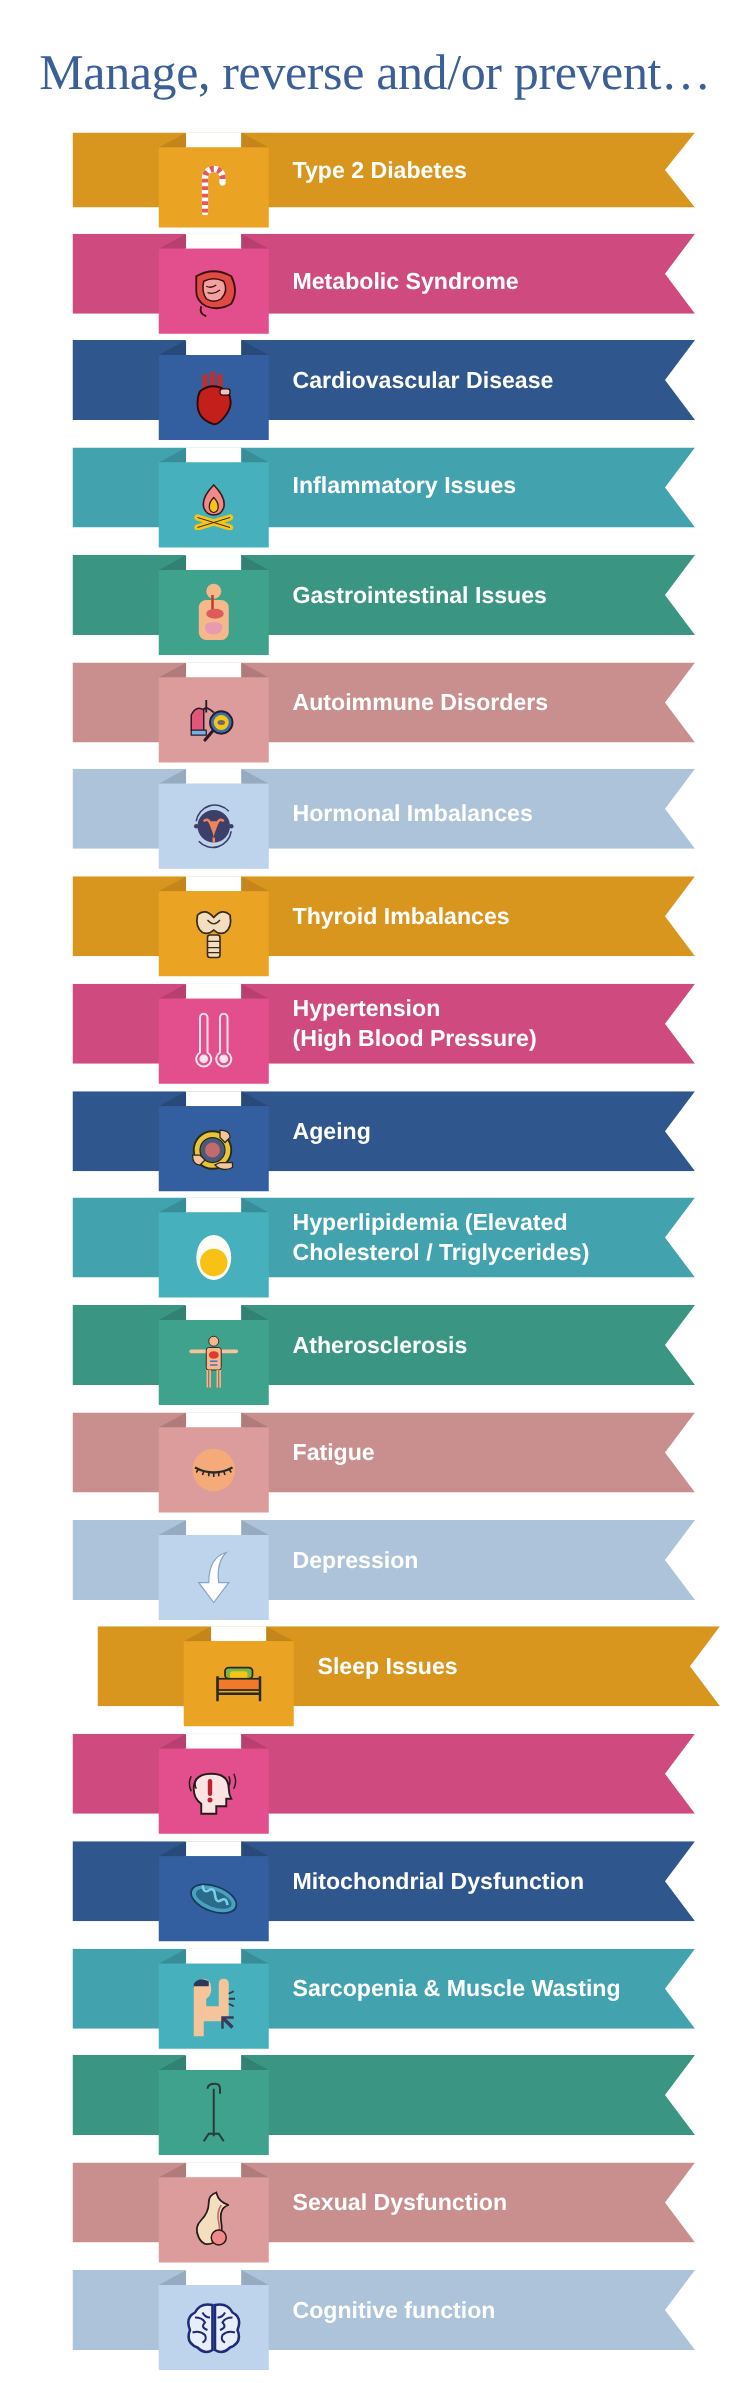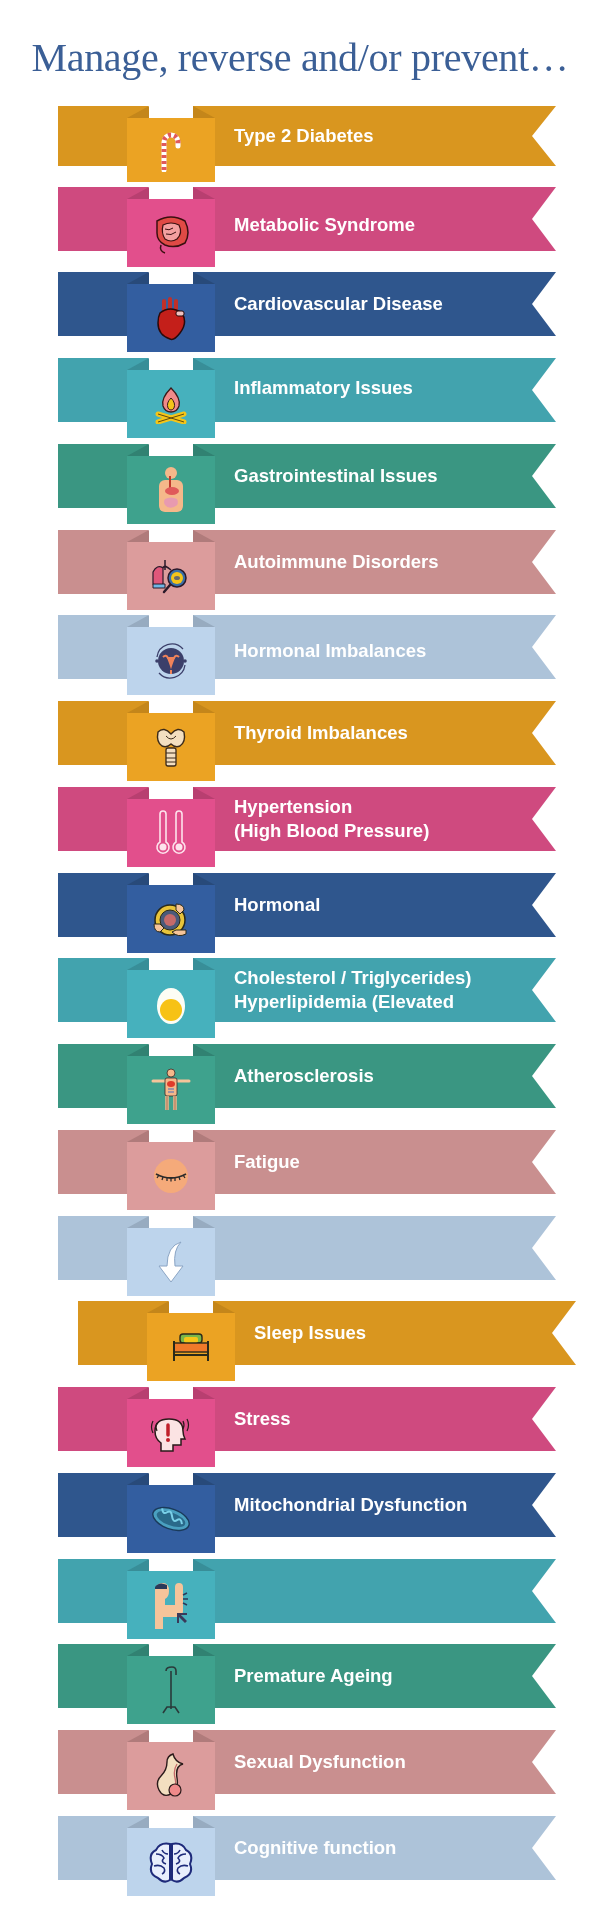--- a/index.html
+++ b/index.html
@@ -308,21 +308,21 @@
             <circle cx="20" cy="22" r="15" fill="#e8c43a" stroke="#2a2a1a" stroke-width="1.5"></circle>
             <circle cx="20" cy="22" r="10" fill="#4a5a7a" stroke="#2a2a1a" stroke-width="1"></circle>
             <circle cx="20" cy="22" r="6" fill="#c46a6a"></circle>
             <path d="M26 6 q8 0 8 6 l-4 4 l-4 -4z" fill="#f5c49a" stroke="#2a2a1a"></path>
             <path d="M4 26 q0 8 6 8 l4 -4 l-4 -4z" fill="#f5c49a" stroke="#2a2a1a"></path>
             <path d="M22 34 q6 6 14 2 v-4 h-10z" fill="#f5c49a" stroke="#2a2a1a"></path>
           </svg>
         </span>
     </div>
     <div class="label" style="height:64px">
-      <span>Hormonal</span>
+      <span>Ageing</span>
 
     </div>
     </div>
     <div class="row" style="top: 958px;">
     <div class="banner">
       <svg width="498" height="64" viewBox="0 0 498 64">
         <polygon points="0,0 498,0 474,32 498,64 0,64" fill="#42a3ae"></polygon>
       </svg>
     </div>
     <div class="gap"></div>
@@ -334,22 +334,22 @@
       </svg>
     <div class="tab" style="background:#46b1bd;height:68px">
       <span>
           <svg width="34" height="44" viewBox="0 0 34 44">
             <ellipse cx="17" cy="24" rx="14" ry="18" fill="#fdfdf5"></ellipse>
             <circle cx="17" cy="28" r="11" fill="#f7c215"></circle>
           </svg>
         </span>
     </div>
     <div class="label" style="height:64px">
+      <span>Hyperlipidemia (Elevated</span>
       <span>Cholesterol / Triglycerides)</span>
-      <span>Hyperlipidemia (Elevated</span>
     </div>
     </div>
     <div class="row" style="top: 1044px;">
     <div class="banner">
       <svg width="498" height="64" viewBox="0 0 498 64">
         <polygon points="0,0 498,0 474,32 498,64 0,64" fill="#3a9682"></polygon>
       </svg>
     </div>
     <div class="gap"></div>
     <svg class="fold fold-left" width="22" height="12" viewBox="0 0 22 12">
@@ -416,20 +416,24 @@
     <svg class="fold fold-right" width="22" height="12" viewBox="0 0 22 12">
         <polygon points="0,0 22,12 0,12" fill="#97abc0"></polygon>
       </svg>
     <div class="tab" style="background:#bdd4ec;height:68px">
       <span>
           <svg width="40" height="48" viewBox="0 0 40 48">
             <path d="M30 4 q-14 4 -14 24 h-8 l12 16 l12 -16 h-8 q-2 -16 6 -24z" fill="#ffffff" stroke="#8aa4c4" stroke-width="1"></path>
           </svg>
         </span>
     </div>
+    <div class="label" style="height:64px">
+      <span>Depression</span>
+
+    </div>
     </div>
     <div class="row" style="top: 1301px; margin-left: 20px;">
     <div class="banner">
       <svg width="498" height="64" viewBox="0 0 498 64">
         <polygon points="0,0 498,0 474,32 498,64 0,64" fill="#d9961f"></polygon>
       </svg>
     </div>
     <div class="gap"></div>
     <svg class="fold fold-left" width="22" height="12" viewBox="0 0 22 12">
         <polygon points="22,0 22,12 0,12" fill="#c4861a"></polygon>
@@ -469,24 +473,20 @@
       <span>
           <svg width="44" height="44" viewBox="0 0 44 44">
             <path d="M12 40 v-8 q-6 -4 -6 -12 q0 -12 14 -12 q14 0 14 12 q0 4 2 8 h-4 v6 h-8 v6z" fill="#fbe3e3" stroke="#2a1a1a" stroke-width="1.5"></path>
             <path d="M19 14 v10" stroke="#c0202a" stroke-width="3.5" stroke-linecap="round"></path>
             <circle cx="19" cy="29" r="2" fill="#c0202a"></circle>
             <path d="M4 10 q-3 6 0 12 M8 12 q-2 4 0 8" stroke="#2a1a1a" stroke-width="1.2" fill="none"></path>
             <path d="M38 8 q3 6 0 12 M34 10 q2 4 0 8" stroke="#2a1a1a" stroke-width="1.2" fill="none"></path>
           </svg>
         </span>
     </div>
-    <div class="label" style="height:64px">
-      <span>Stress</span>
-
-    </div>
     </div>
     <div class="row" style="top: 1473px;">
     <div class="banner">
       <svg width="498" height="64" viewBox="0 0 498 64">
         <polygon points="0,0 498,0 474,32 498,64 0,64" fill="#2f568d"></polygon>
       </svg>
     </div>
     <div class="gap"></div>
     <svg class="fold fold-left" width="22" height="12" viewBox="0 0 22 12">
         <polygon points="22,0 22,12 0,12" fill="#284a7a"></polygon>
@@ -524,20 +524,24 @@
     <div class="tab" style="background:#46b1bd;height:68px">
       <span>
           <svg width="44" height="48" viewBox="0 0 44 48">
             <path d="M6 10 q0 -8 8 -8 q6 0 6 8 q0 6 -4 8 v6 h10 v-18 q0 -4 4 -4 q4 0 4 4 v24 q0 6 -6 6 h-14 v14 h-8z" fill="#f5c49a"></path>
             <path d="M6 6 q4 -6 12 -2 v4 h-12z" fill="#2a3a5a"></path>
             <path d="M34 14 l4 -2 M34 18 l5 0 M34 22 l4 2" stroke="#2a3a5a" stroke-width="1.5"></path>
             <path d="M32 34 l6 6 l-2 2 l-6 -6 v6 h-2 v-10 h10 v2z" fill="#3a3a5a"></path>
           </svg>
         </span>
     </div>
+    <div class="label" style="height:64px">
+      <span>Sarcopenia &amp; Muscle Wasting</span>
+
+    </div>
     </div>
     <div class="row" style="top: 1644px;">
     <div class="banner">
       <svg width="498" height="64" viewBox="0 0 498 64">
         <polygon points="0,0 498,0 474,32 498,64 0,64" fill="#3a9682"></polygon>
       </svg>
     </div>
     <div class="gap"></div>
     <svg class="fold fold-left" width="22" height="12" viewBox="0 0 22 12">
         <polygon points="22,0 22,12 0,12" fill="#318272"></polygon>
@@ -546,24 +550,20 @@
         <polygon points="0,0 22,12 0,12" fill="#318272"></polygon>
       </svg>
     <div class="tab" style="background:#3ea28d;height:68px">
       <span>
           <svg width="34" height="50" viewBox="0 0 34 50">
             <path d="M12 6 q0 -4 6 -4 q4 0 4 4 v4" stroke="#2a3a3a" stroke-width="1.6" fill="none"></path>
             <path d="M17 6 v38" stroke="#2a3a3a" stroke-width="1.6"></path>
             <path d="M9 48 l4 -6 h8 l4 6 M13 42 h8" stroke="#2a3a3a" stroke-width="1.6" fill="none"></path>
           </svg>
         </span>
-    </div>
-    <div class="label" style="height:64px">
-      <span>Premature Ageing</span>
-
     </div>
     </div>
     <div class="row" style="top: 1730px;">
     <div class="banner">
       <svg width="498" height="64" viewBox="0 0 498 64">
         <polygon points="0,0 498,0 474,32 498,64 0,64" fill="#c98f8f"></polygon>
       </svg>
     </div>
     <div class="gap"></div>
     <svg class="fold fold-left" width="22" height="12" viewBox="0 0 22 12">

